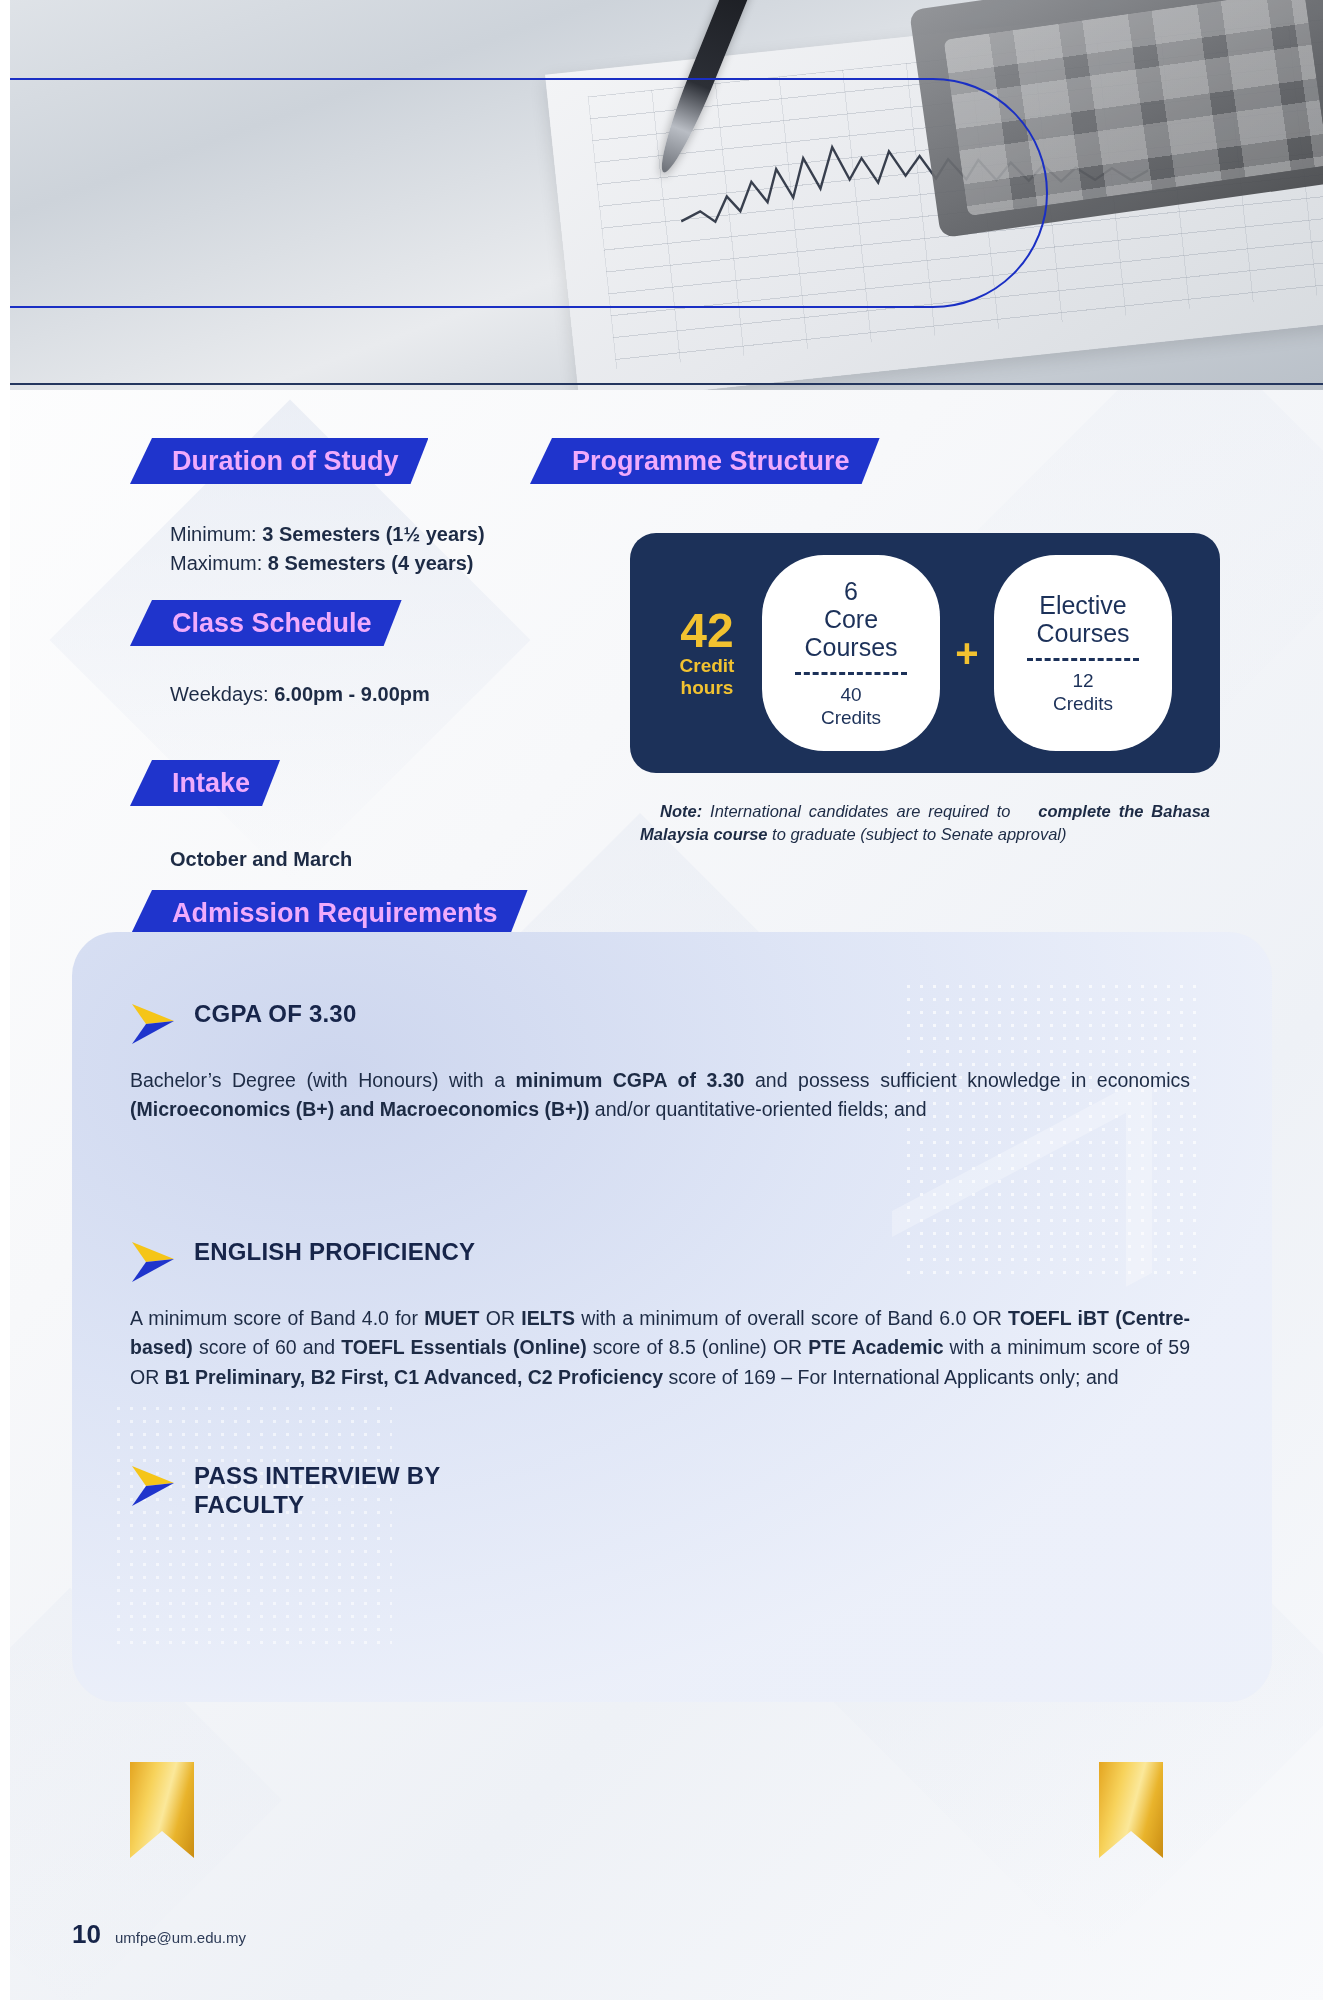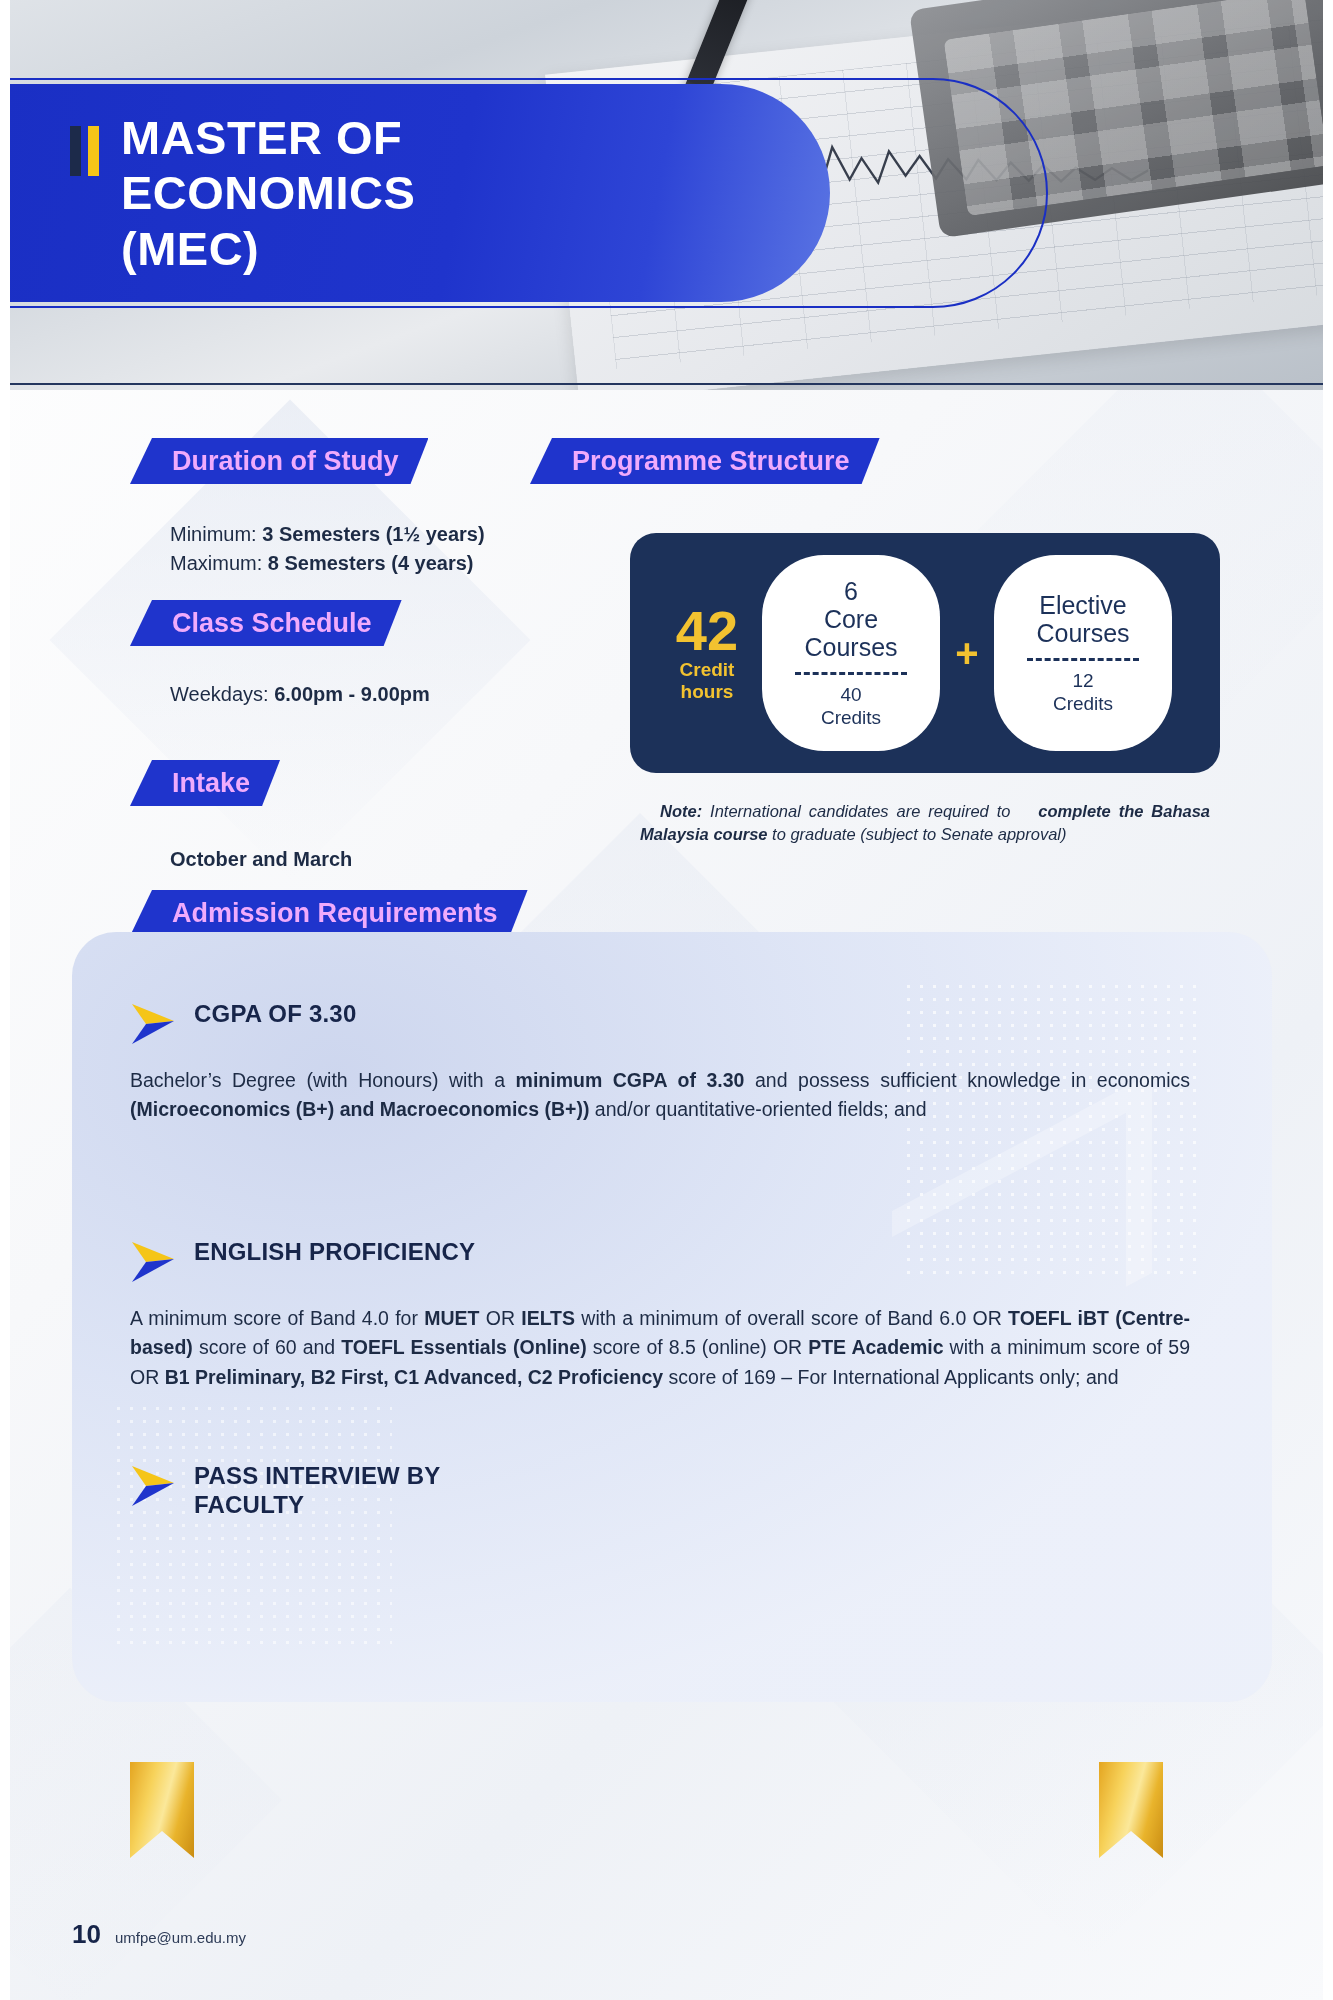--- a/index.html
+++ b/index.html
@@ -185,21 +185,21 @@
     align-items: center;
     padding: 0 22px;
     gap: 0;
   }
   .credits-badge {
     width: 110px;
     text-align: center;
     color: #f2c230;
     flex: 0 0 auto;
   }
-  .credits-badge .num { font-size: 56px; font-weight: 700; line-height: 1; }
+  .credits-badge .num { font-size: 48px; font-weight: 700; line-height: 1; }
   .credits-badge .lbl { font-size: 19px; font-weight: 700; line-height: 1.15; }
 
   .pill {
     background: #ffffff;
     border-radius: 62px;
     width: 178px;
     height: 196px;
     display: flex;
     flex-direction: column;
     align-items: center;
@@ -339,31 +339,20 @@
       <div class="grid-lines"></div>
       <svg class="spark" viewBox="0 0 470 90">
         <polyline points="0,70 20,62 34,74 48,50 60,66 74,38 88,60 100,28 114,58 128,20 142,52 158,12 172,46 186,26 200,52 214,22 228,48 244,30 258,54 272,36 288,58 302,40 318,62 334,46 350,66 366,52 382,70 398,58 416,72 434,62 452,76 470,68" fill="none" stroke="#1a2232" stroke-width="2.4"></polyline>
       </svg>
     </div>
     <div class="calc"></div>
     <div class="pen"></div>
 
     <div class="hero-arc"></div>
 
-    <div class="title-block">
-      <div class="title-bars">
-        <i class="bar-dark"></i>
-          <i class="bar-gold"></i>
-      </div>
-      <div class="title-text">
-        <span>MASTER OF</span>
-        <span>ECONOMICS</span>
-        <span>(MEC)</span>
-      </div>
-    </div>
   </div>
   <div class="hero-rule"></div>
 
   <div class="ribbon rb-duration">
     <span>Duration of Study</span>
   </div>
   <div class="body-line ln-duration">
     <div>
       <span>Minimum: </span><b>3 Semesters (1½ years)</b>
     </div>

